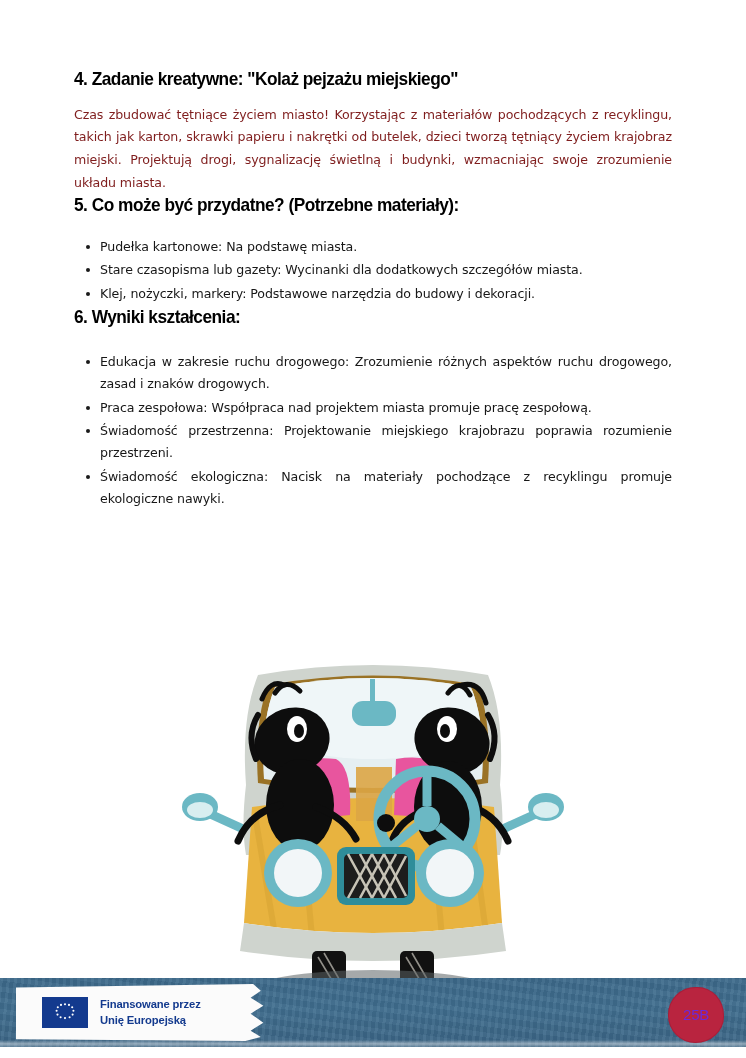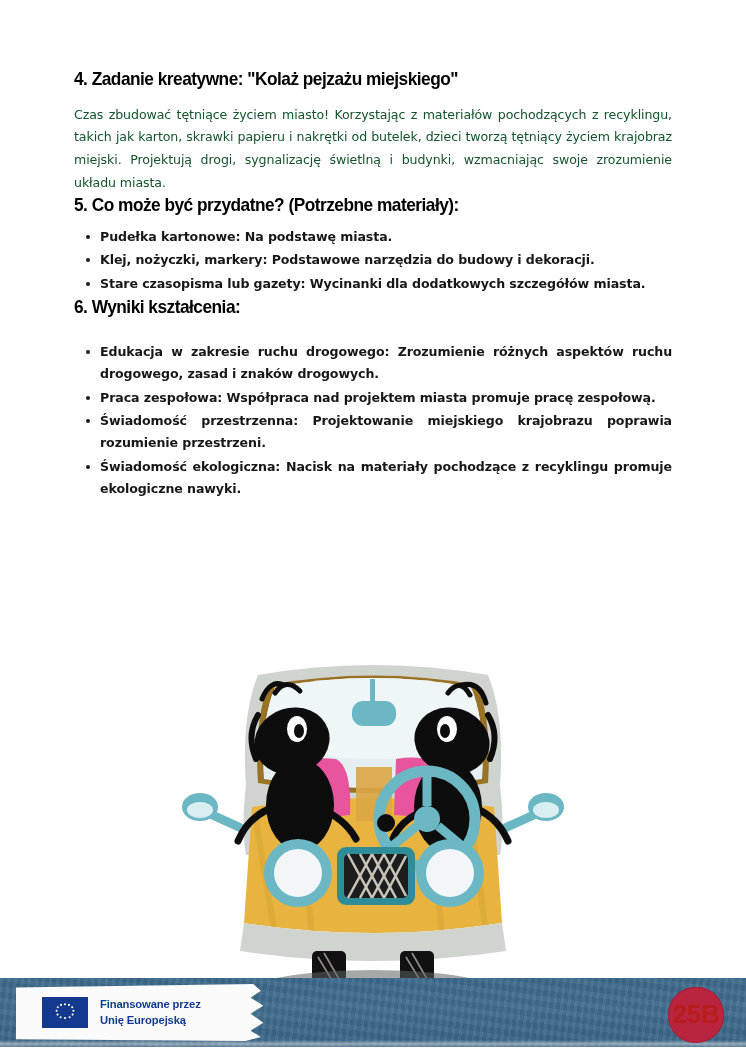--- a/index.html
+++ b/index.html
@@ -55,31 +55,30 @@
   }
 
   .h-4 { margin-top: 0px; }
   .h-5 { margin-top: 24px; }
   .h-6 { margin-top: 26px; }
 
   p.body-para {
     font-family: "DejaVu Sans", sans-serif;
     font-size: 12.6px;
     line-height: 1.80;
-    color: #14532d;
+    color: #7f1d1d;
     text-align: justify;
     margin: 13px 0 0 0;
     letter-spacing: -0.1px;
   }
 
   ul.bullets {
     list-style: none;
-    margin: 9px 0 0 0;
+    margin: 19px 0 0 0;
     padding: 0;
-    font-weight: bold;
   }
   ul.bullets.spaced { margin-top: 22px; }
 
   ul.bullets li {
     position: relative;
     font-family: "DejaVu Sans", sans-serif;
     font-size: 12.6px;
     line-height: 1.78;
     color: #171717;
     text-align: justify;
@@ -196,45 +195,45 @@
     border-radius: 50% 48% 52% 50% / 50% 52% 48% 50%;
     box-shadow: 0 0 0 1px rgba(140,20,45,.35) inset;
   }
   .page-badge .num {
     position: absolute;
     inset: 0;
     display: flex;
     align-items: center;
     justify-content: center;
     font-family: "Liberation Sans", sans-serif;
-    font-weight: bold;
-    font-size: 26px;
-    color: #b91c1c;
+    font-weight: normal;
+    font-size: 15px;
+    color: #6d28d9;
     letter-spacing: -0.3px;
     padding-bottom: 1px;
   }
 </style>
 </head>
 <body>
 
 <div class="page">
 
 
   <div class="content">
 
     <h2 class="section-heading h-4">4. Zadanie kreatywne: "Kolaż pejzażu miejskiego"</h2>
 
     <p class="body-para">Czas zbudować tętniące życiem miasto! Korzystając z materiałów pochodzących z recyklingu, takich jak karton, skrawki papieru i nakrętki od butelek, dzieci tworzą tętniący życiem krajobraz miejski. Projektują drogi, sygnalizację świetlną i budynki, wzmacniając swoje zrozumienie układu miasta.</p>
 
     <h2 class="section-heading h-5">5. Co może być przydatne? (Potrzebne materiały):</h2>
 
     <ul class="bullets">
       <li>Pudełka kartonowe: Na podstawę miasta.</li>
+      <li>Stare czasopisma lub gazety: Wycinanki dla dodatkowych szczegółów miasta.</li>
       <li>Klej, nożyczki, markery: Podstawowe narzędzia do budowy i dekoracji.</li>
-      <li>Stare czasopisma lub gazety: Wycinanki dla dodatkowych szczegółów miasta.</li>
     </ul>
 
     <h2 class="section-heading h-6">6. Wyniki kształcenia:</h2>
 
     <ul class="bullets spaced">
       <li>Edukacja w zakresie ruchu drogowego: Zrozumienie różnych aspektów ruchu drogowego, zasad i znaków drogowych.</li>
       <li>Praca zespołowa: Współpraca nad projektem miasta promuje pracę zespołową.</li>
       <li>Świadomość przestrzenna: Projektowanie miejskiego krajobrazu poprawia rozumienie przestrzeni.</li>
       <li>Świadomość ekologiczna: Nacisk na materiały pochodzące z recyklingu  promuje ekologiczne nawyki.</li>
     </ul>

